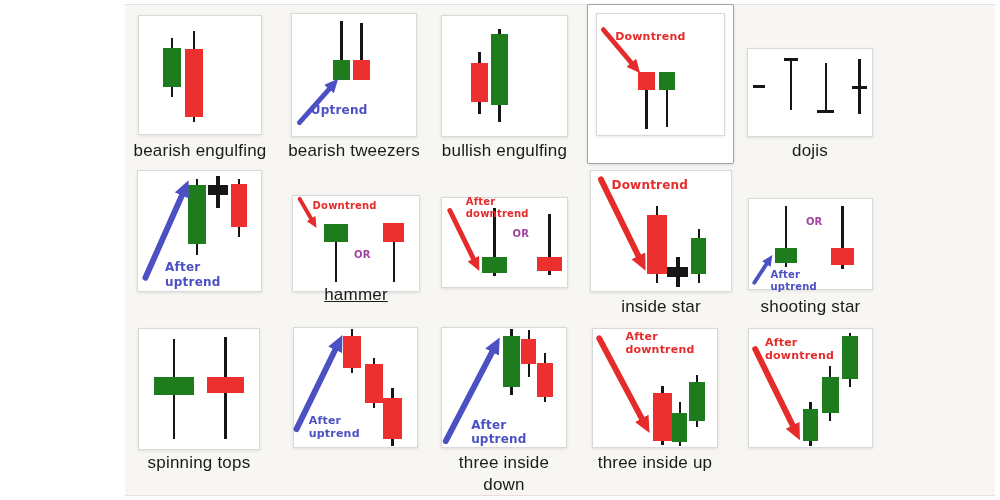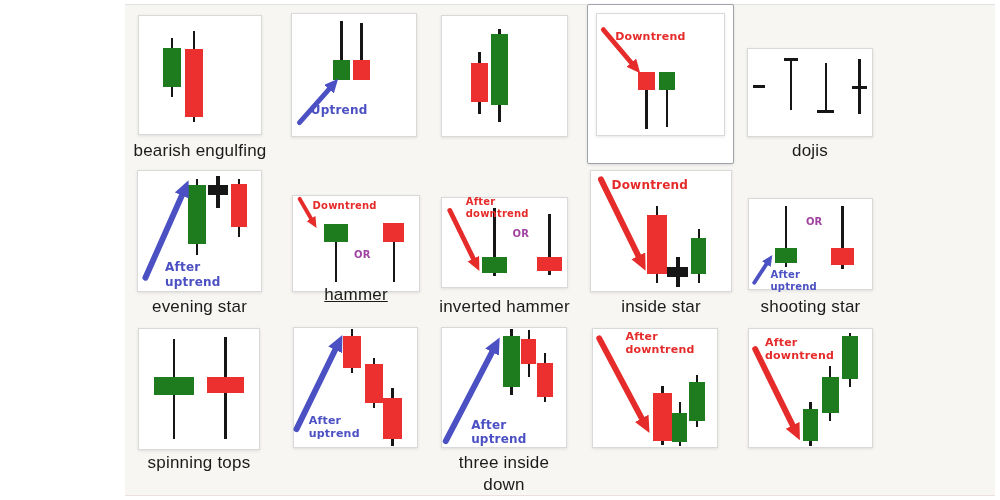--- a/index.html
+++ b/index.html
@@ -55,26 +55,28 @@
       <svg viewBox="0 0 126 124" class="arrow-svg">
         <defs>
           <marker id="ah1" markerWidth="3.4" markerHeight="3.4" refX="1.2" refY="1.3" orient="auto">
             <path d="M0,0 L2.8,1.3 L0,2.6 z" fill="#4b50c3"></path>
           </marker>
         </defs>
         <line x1="7.56" y1="110.36" x2="41.58" y2="71.92" stroke="#4b50c3" stroke-width="5" stroke-linecap="round" marker-end="url(#ah1)"></line>
       </svg>
       <div class="ann" style="left: 38%; top: 79%; color: rgb(75, 80, 195); font-size: 12px;">Uptrend</div>
     </div>
+    <div class="plabel" style="left: 354px; top: 140px;">bearish tweezers</div>
     <div class="cell" style="left: 441px; top: 15px; width: 127px; height: 122px;">
       <div class="wick" style="left: calc(30% - 1.25px); width: 2.5px; top: 30%; height: 52%; background: rgb(22, 22, 22);"></div>
       <div class="cbody" style="left: 23%; width: 14%; top: 39%; height: 33%; background: rgb(236, 47, 47);"></div>
       <div class="wick" style="left: calc(46% - 1.25px); width: 2.5px; top: 11%; height: 77%; background: rgb(22, 22, 22);"></div>
       <div class="cbody" style="left: 39.5%; width: 13%; top: 15%; height: 59%; background: rgb(30, 124, 31);"></div>
     </div>
+    <div class="plabel" style="left: 504.5px; top: 140px;">bullish engulfing</div>
     <div class="frame" style="left: 587px; top: 4px; width: 147px; height: 160px;"></div>
     <div class="cell" style="left: 596px; top: 13px; width: 129px; height: 123px;">
       <div class="wick" style="left: calc(39% - 1.25px); width: 2.5px; top: 48%; height: 47%; background: rgb(22, 22, 22);"></div>
       <div class="cbody" style="left: 32%; width: 14%; top: 48%; height: 15%; background: rgb(236, 47, 47);"></div>
       <div class="wick" style="left: calc(55% - 1.25px); width: 2.5px; top: 48%; height: 45%; background: rgb(22, 22, 22);"></div>
       <div class="cbody" style="left: 48.5%; width: 13%; top: 48%; height: 15%; background: rgb(30, 124, 31);"></div>
       <svg viewBox="0 0 129 123" class="arrow-svg">
         <defs>
           <marker id="ah3" markerWidth="3.4" markerHeight="3.4" refX="1.2" refY="1.3" orient="auto">
             <path d="M0,0 L2.8,1.3 L0,2.6 z" fill="#e62b2b"></path>
@@ -104,21 +106,20 @@
       <svg viewBox="0 0 125 122" class="arrow-svg">
         <defs>
           <marker id="ah5" markerWidth="3.4" markerHeight="3.4" refX="1.2" refY="1.3" orient="auto">
             <path d="M0,0 L2.8,1.3 L0,2.6 z" fill="#4b50c3"></path>
           </marker>
         </defs>
         <line x1="7.5" y1="108.58" x2="47.5" y2="18.3" stroke="#4b50c3" stroke-width="6" stroke-linecap="round" marker-end="url(#ah5)"></line>
       </svg>
       <div class="ann" style="left: 48%; top: 86%; color: rgb(75, 80, 195); font-size: 12px;">After uptrend</div>
     </div>
-    <div class="plabel" style="left: 199.5px; top: 296px;">evening star</div>
     <div class="cell" style="left: 292px; top: 195px; width: 128px; height: 97px;">
       <div class="wick" style="left: calc(34% - 1.25px); width: 2.5px; top: 29%; height: 62%; background: rgb(22, 22, 22);"></div>
       <div class="cbody" style="left: 24.5%; width: 19%; top: 29%; height: 19%; background: rgb(30, 124, 31);"></div>
       <div class="wick" style="left: calc(80% - 1.25px); width: 2.5px; top: 28%; height: 63%; background: rgb(22, 22, 22);"></div>
       <div class="cbody" style="left: 71.5%; width: 17%; top: 28%; height: 20%; background: rgb(236, 47, 47);"></div>
       <svg viewBox="0 0 128 97" class="arrow-svg">
         <defs>
           <marker id="ah6" markerWidth="3.4" markerHeight="3.4" refX="1.2" refY="1.3" orient="auto">
             <path d="M0,0 L2.8,1.3 L0,2.6 z" fill="#e62b2b"></path>
           </marker>
@@ -138,21 +139,20 @@
         <defs>
           <marker id="ah7" markerWidth="3.4" markerHeight="3.4" refX="1.2" refY="1.3" orient="auto">
             <path d="M0,0 L2.8,1.3 L0,2.6 z" fill="#e62b2b"></path>
           </marker>
         </defs>
         <line x1="7.62" y1="12.74" x2="34.29" y2="67.34" stroke="#e62b2b" stroke-width="5" stroke-linecap="round" marker-end="url(#ah7)"></line>
       </svg>
       <div class="ann" style="left: 46%; top: 11%; color: rgb(230, 43, 43); font-size: 10px;">After downtrend</div>
       <div class="ann" style="left: 63%; top: 41%; color: rgb(161, 68, 161); font-size: 10px;">OR</div>
     </div>
-    <div class="plabel" style="left: 504.5px; top: 296px;">inverted hammer</div>
     <div class="cell" style="left: 590px; top: 170px; width: 142px; height: 122px;">
       <div class="wick" style="left: calc(47% - 1.25px); width: 2.5px; top: 29%; height: 64%; background: rgb(22, 22, 22);"></div>
       <div class="cbody" style="left: 40%; width: 14%; top: 37%; height: 49%; background: rgb(236, 47, 47);"></div>
       <div class="wick" style="left: calc(62% - 2.25px); width: 4.5px; top: 72%; height: 25%; background: rgb(22, 22, 22);"></div>
       <div class="cbody" style="left: 54.5%; width: 15%; top: 80%; height: 8%; background: rgb(22, 22, 22);"></div>
       <div class="wick" style="left: calc(77% - 1.25px); width: 2.5px; top: 48%; height: 45%; background: rgb(22, 22, 22);"></div>
       <div class="cbody" style="left: 71.5%; width: 11%; top: 56%; height: 30%; background: rgb(30, 124, 31);"></div>
       <svg viewBox="0 0 142 122" class="arrow-svg">
         <defs>
           <marker id="ah8" markerWidth="3.4" markerHeight="3.4" refX="1.2" refY="1.3" orient="auto">
@@ -235,20 +235,21 @@
       <svg viewBox="0 0 126 120" class="arrow-svg">
         <defs>
           <marker id="ah13" markerWidth="3.4" markerHeight="3.4" refX="1.2" refY="1.3" orient="auto">
             <path d="M0,0 L2.8,1.3 L0,2.6 z" fill="#e62b2b"></path>
           </marker>
         </defs>
         <line x1="6.3" y1="9.6" x2="52.92" y2="97.2" stroke="#e62b2b" stroke-width="6" stroke-linecap="round" marker-end="url(#ah13)"></line>
       </svg>
       <div class="ann" style="left: 54%; top: 12%; color: rgb(230, 43, 43); font-size: 11px;">After downtrend</div>
     </div>
+    <div class="plabel" style="left: 655px; top: 452px;">three inside up</div>
     <div class="cell" style="left: 748px; top: 328px; width: 125px; height: 120px;">
       <div class="wick" style="left: calc(50% - 1.25px); width: 2.5px; top: 62%; height: 37%; background: rgb(22, 22, 22);"></div>
       <div class="cbody" style="left: 43.5%; width: 13%; top: 68%; height: 27%; background: rgb(30, 124, 31);"></div>
       <div class="wick" style="left: calc(66% - 1.25px); width: 2.5px; top: 31%; height: 47%; background: rgb(22, 22, 22);"></div>
       <div class="cbody" style="left: 59%; width: 14%; top: 41%; height: 30%; background: rgb(30, 124, 31);"></div>
       <div class="wick" style="left: calc(82% - 1.25px); width: 2.5px; top: 3%; height: 46%; background: rgb(22, 22, 22);"></div>
       <div class="cbody" style="left: 75.5%; width: 13%; top: 6%; height: 36%; background: rgb(30, 124, 31);"></div>
       <svg viewBox="0 0 125 120" class="arrow-svg">
         <defs>
           <marker id="ah14" markerWidth="3.4" markerHeight="3.4" refX="1.2" refY="1.3" orient="auto">

